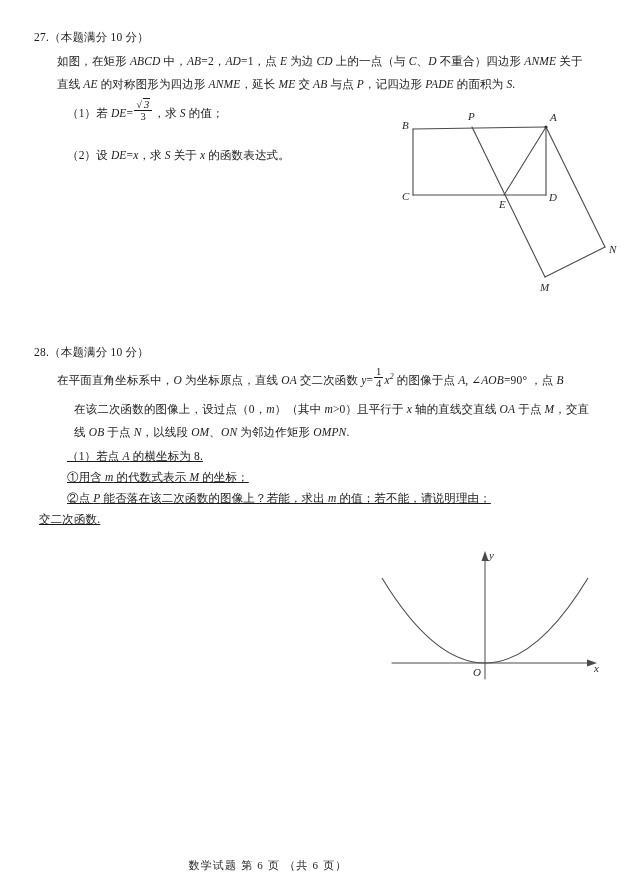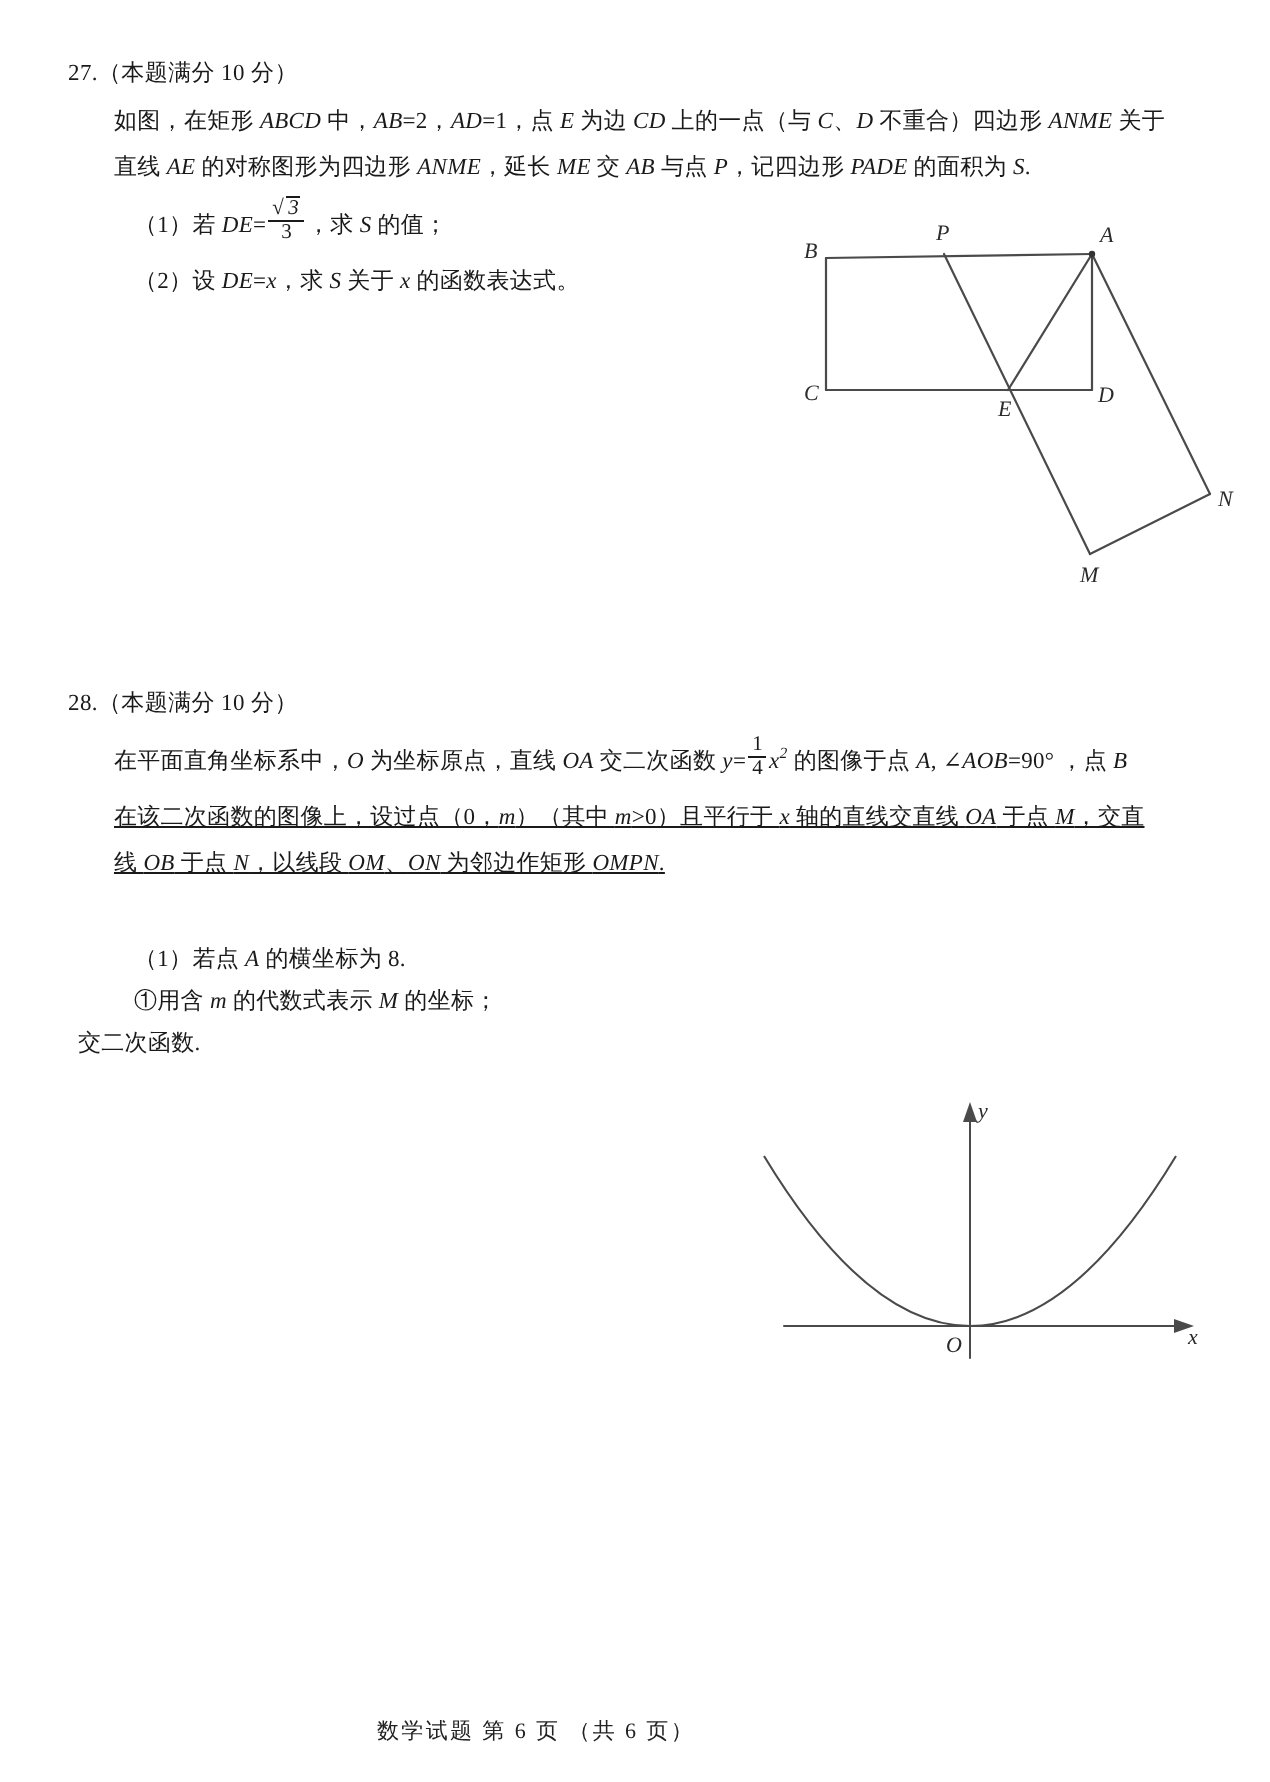--- a/index.html
+++ b/index.html
@@ -111,21 +111,21 @@
     </div>
     <div>
       直线 <span class="ital">AE</span> 的对称图形为四边形 <span class="ital">ANME</span>，延长 <span class="ital">ME</span> 交 <span class="ital">AB</span> 与点 <span class="ital">P</span>，记四边形 <span class="ital">PADE</span> 的面积为 <span class="ital">S</span>.
     </div>
   </div>
 
   <div class="qbody" style="left:67px; top:100px; line-height:26px;">
     <div>
       <span>（1）若 </span><span class="ital">DE</span><span>=</span><span class="frac"><span class="top"><span class="sqrt-sign">√</span><span class="sqrt">3</span></span><span class="bot">3</span></span><span>，求 </span><span class="ital">S</span><span> 的值；</span>
     </div>
-    <div style="margin-top:2px;">
+    <div style="margin-top:16px;">
       <span>（2）设 </span><span class="ital">DE</span><span>=</span><span class="ital">x</span><span>，求 </span><span class="ital">S</span><span> 关于 </span><span class="ital">x</span><span> 的函数表达式。</span>
     </div>
   </div>
 
   <div class="figure" style="left:400px; top:105px;">
     <svg width="235" height="205" viewBox="0 0 235 205">
       <g stroke="#4a4a4a" stroke-width="1.1" fill="none" stroke-linecap="round" stroke-linejoin="round">
 
         <path d="M 13,24 L 146,22"></path>
         <path d="M 13,24 L 13,90"></path>
@@ -155,35 +155,38 @@
   </div>
 
   <div class="qhead" style="left:34px; top:345px;">
     <span class="num">28.</span><span>（本题满分 10 分）</span>
   </div>
 
   <div class="qbody" style="left:57px; top:365px;">
     <span>在平面直角坐标系中，</span><span class="ital">O</span><span> 为坐标原点，直线 </span><span class="ital">OA</span><span> 交二次函数 </span><span class="ital">y</span><span>=</span><span class="frac"><span class="top">1</span><span class="bot">4</span></span><span class="ital">x</span><span class="sup ital">2</span><span> 的图像于点 </span><span class="ital">A</span><span>, ∠</span><span class="ital">AOB</span><span>=90°  ，点 </span><span class="ital">B</span>
   </div>
 
-  <div class="qbody" style="left:57px; top:398px;text-decoration:underline;">
+  <div class="qbody" style="left:74px; top:398px;">
     <div>
       在该二次函数的图像上，设过点（0，<span class="ital">m</span>）（其中 <span class="ital">m</span>&gt;0）且平行于 <span class="ital">x</span> 轴的直线交直线 <span class="ital">OA</span> 于点 <span class="ital">M</span>，交直
     </div>
     <div>
       线 <span class="ital">OB</span> 于点 <span class="ital">N</span>，以线段 <span class="ital">OM</span>、<span class="ital">ON</span> 为邻边作矩形 <span class="ital">OMPN</span>.
     </div>
   </div>
 
-  <div class="qbody" style="left:67px; top:470px; line-height:21px;">
+  <div class="qbody" style="left:67px; top:446px; line-height:21px;text-decoration:underline;">
     <div>
       （1）若点 <span class="ital">A</span> 的横坐标为 8.
     </div>
     <div>
       ①用含 <span class="ital">m</span> 的代数式表示 <span class="ital">M</span> 的坐标；
+    </div>
+    <div>
+      ②点 <span class="ital">P</span> 能否落在该二次函数的图像上？若能，求出 <span class="ital">m</span> 的值；若不能，请说明理由；
     </div>
     <div style="margin-left:-28px;">
       交二次函数.
     </div>
   </div>
 
   <div class="figure" style="left:372px; top:545px;">
     <svg width="250" height="150" viewBox="0 0 250 150">
       <g stroke="#4a4a4a" stroke-width="1" fill="none" stroke-linecap="round">
 

